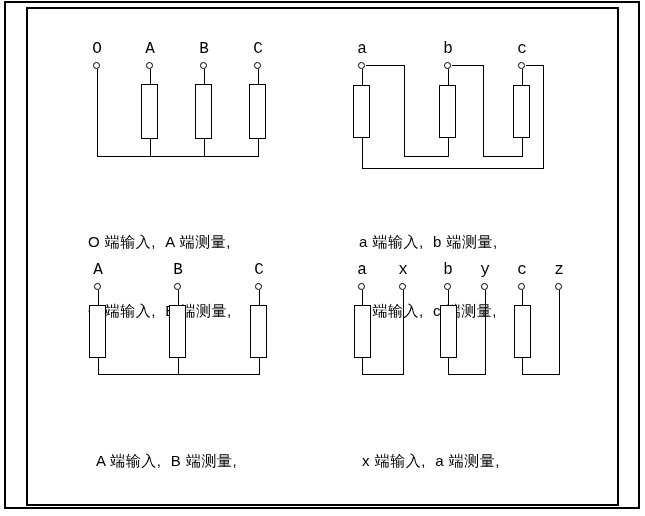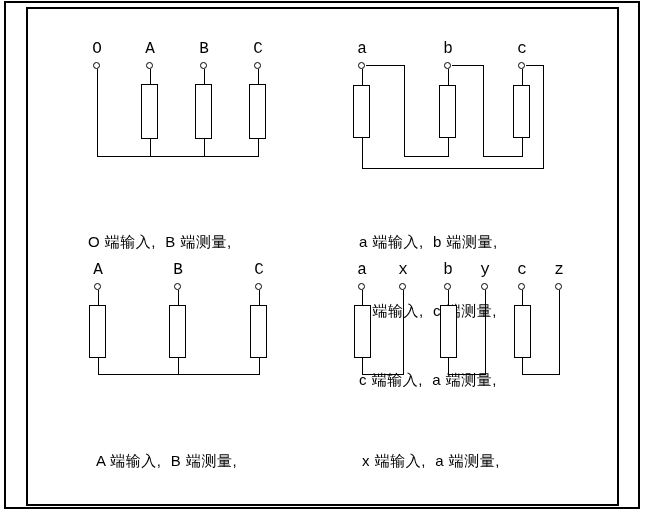--- a/index.html
+++ b/index.html
@@ -40,20 +40,21 @@
     <div class="v" style="left:258px;top:69px;height:15px"></div>
     <div class="winding" style="left:141px;top:84px;height:55px"></div>
     <div class="winding" style="left:195px;top:84px;height:55px"></div>
     <div class="winding" style="left:249px;top:84px;height:55px"></div>
     <div class="v" style="left:150px;top:139px;height:18px"></div>
     <div class="v" style="left:204px;top:139px;height:18px"></div>
     <div class="v" style="left:258px;top:139px;height:18px"></div>
     <div class="h" style="left:97px;top:156px;width:162px"></div>
   </div>
   <div class="caption" style="left:88px;top:184px">
+    <div>O 端输入,  A 端测量,</div>
     <div>O 端输入,  B 端测量,</div>
   </div>
 
   <div>
     <span class="tlabel" style="left:362px;top:41px">a</span>
     <span class="tlabel" style="left:448px;top:41px">b</span>
     <span class="tlabel" style="left:522px;top:41px">c</span>
     <div class="term" style="left:358px;top:62px"></div>
     <div class="term" style="left:444px;top:62px"></div>
     <div class="term" style="left:518px;top:62px"></div>
@@ -75,21 +76,20 @@
     <div class="v" style="left:522px;top:138px;height:19px"></div>
 
     <div class="h" style="left:526px;top:65px;width:18px"></div>
     <div class="v" style="left:543px;top:65px;height:104px"></div>
     <div class="h" style="left:362px;top:168px;width:182px"></div>
     <div class="v" style="left:362px;top:138px;height:30px"></div>
   </div>
   <div class="caption" style="left:359px;top:184px">
     <div>a 端输入,  b 端测量,</div>
     <div>b 端输入,  c 端测量,</div>
-    <div>c 端输入,  a 端测量,</div>
   </div>
 
   <div>
     <span class="tlabel" style="left:98px;top:262px">A</span>
     <span class="tlabel" style="left:178px;top:262px">B</span>
     <span class="tlabel" style="left:259px;top:262px">C</span>
     <div class="term" style="left:94px;top:283px"></div>
     <div class="term" style="left:174px;top:283px"></div>
     <div class="term" style="left:255px;top:283px"></div>
     <div class="v" style="left:98px;top:290px;height:15px"></div>

